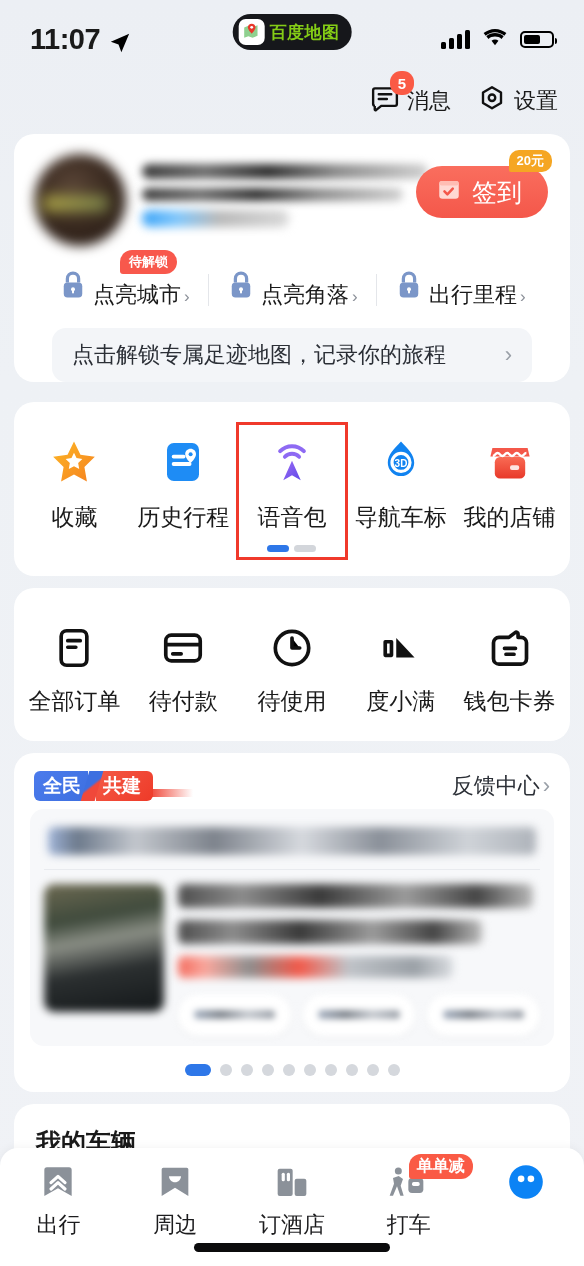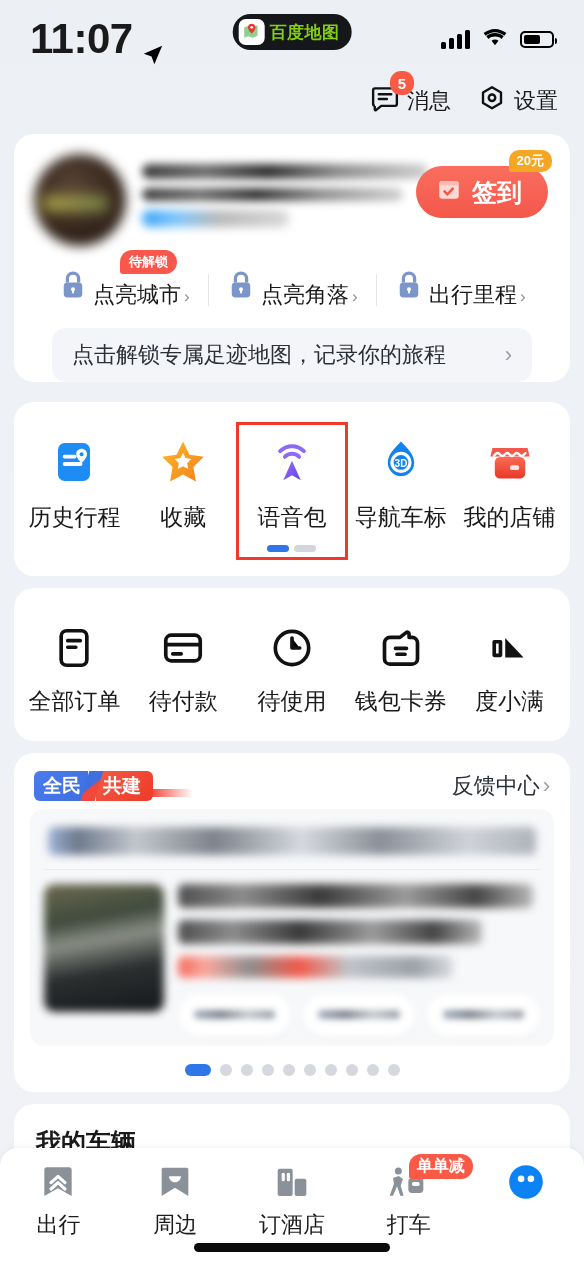--- a/index.html
+++ b/index.html
@@ -10,21 +10,21 @@
     color:#1A1A1A;
     position:relative;
     overflow:hidden;
   }
   .phone { width:584px; height:1266px; position:relative;
     background:linear-gradient(180deg,#ECEFF4 0%,#EEF1F5 30%,#F0F2F6 100%); }
 
   
   .statusbar { height:78px; display:flex; align-items:center; justify-content:space-between;
     padding:0 30px; position:relative; }
-  .sb-time { font-size:42px; font-weight:600; letter-spacing:-0.5px; display:flex; align-items:center; gap:9px; }
+  .sb-time { font-size:29px; font-weight:600; letter-spacing:-0.5px; display:flex; align-items:center; gap:9px; }
   .loc-arrow { display:inline-block; width:22px; height:22px; }
   .sb-pill { position:absolute; left:50%; transform:translateX(-50%); top:14px;
     background:#16171B; border-radius:22px; height:36px; display:flex; align-items:center;
     gap:5px; padding:0 12px 0 6px; }
   .sb-pill .mini-icon { width:26px; height:26px; border-radius:7px; background:#fff;
     display:flex; align-items:center; justify-content:center; }
   .sb-pill .mini-icon svg { display:block; }
   .sb-pill span { color:#84cc16; font-size:17px; font-weight:700; letter-spacing:0.4px; }
   .sb-right { display:flex; align-items:center; gap:12px; }
   .bars { display:flex; align-items:flex-end; gap:3px; height:20px; }
@@ -58,21 +58,21 @@
   .pinfo { flex:1; min-width:0; }
   .blurline { height:15px; border-radius:8px; filter:blur(4.5px); margin-bottom:9px;
     background:linear-gradient(90deg,#3a3a3a 0%,#6e6e6e 22%,#2f2f2f 44%,#8a8a8a 68%,#cfcfcf 100%); }
   .blurline.l1{width:70%;}
   .blurline.l2{width:64%;height:13px;}
   .blurline.sub{width:36%;height:17px;
     background:linear-gradient(90deg,#37a2f7 0%,#7fc6fb 24%,#b8b8b8 52%,#d8d8d8 100%);filter:blur(5px);}
   .signin { position:absolute; right:22px; top:32px; }
   .signin-btn { background:linear-gradient(180deg,#FA6E5E,#F4574A); color:#fff;
     border-radius:26px; height:52px; display:flex; align-items:center; gap:10px;
-    padding:0 26px 0 20px; font-size:25px; font-weight:700; border:none; }
+    padding:0 26px 0 20px; font-size:25px; font-weight:400; border:none; }
   .signin-badge { position:absolute; right:-4px; top:-16px; background:#F5A623; color:#fff;
     font-size:13px; font-weight:700; border-radius:10px 10px 10px 2px; padding:2px 8px; }
 
   .locks { display:flex; padding:22px 6px 18px; position:relative; }
   .lock { flex:1; text-align:center; position:relative; }
   .lock + .lock::before { content:""; position:absolute; left:0; top:6px; width:1px; height:32px; background:#E4E6EA; }
   .lock .lk { width:30px; height:34px; margin:0 auto 10px; position:relative; }
   .lock .lbl { font-size:22px; font-weight:500; color:#1A1A1A; white-space:nowrap; }
   .lock .lbl .chev { font-size:17px; color:#8A8F98; margin-left:3px; }
   .lock-badge { position:absolute; top:-18px; left:50%; margin-left:-4px; background:#F8584C; color:#fff;
@@ -280,43 +280,43 @@
     <div class="unlock-bar">
       <span class="t">点击解锁专属足迹地图，记录你的旅程</span>
       <span class="chev">›</span>
     </div>
   </div>
 
   <div class="card">
     <div class="grid5">
       <div class="gitem">
         <span class="ico">
-          <svg viewBox="0 0 24 24" width="48" height="48">
-            <rect x="4" y="2.5" width="16" height="19" rx="3.4" fill="#1E8CF5"></rect>
-            <path d="M7.3 9.3h5M7.3 13h8" stroke="#fff" stroke-width="1.9" stroke-linecap="round"></path>
-            <path d="M15.8 5.4c1.5 0 2.7 1.2 2.7 2.7 0 2-2.7 4.4-2.7 4.4s-2.7-2.4-2.7-4.4c0-1.5 1.2-2.7 2.7-2.7z" fill="#fff"></path>
-            <circle cx="15.8" cy="8.1" r="1" fill="#1E8CF5"></circle>
-          </svg>
-        </span>
-        <span class="lbl">历史行程</span>
-      </div>
-      <div class="gitem">
-        <span class="ico">
           <svg viewBox="0 0 24 24" width="50" height="50">
             <defs>
                 <linearGradient id="gstar" x1="0" y1="0" x2="1" y2="1">
                   <stop offset="0" stop-color="#FDB726"></stop>
                   <stop offset="1" stop-color="#F5811F"></stop>
                 </linearGradient>
               </defs>
             <path d="M12 2.2l3.1 6.3 6.9 1-5 4.9 1.2 6.9L12 18l-6.2 3.3 1.2-6.9-5-4.9 6.9-1z" fill="url(#gstar)"></path>
             <path d="M12 7.6l1.2 2.5 2.8.4-2 2 .5 2.8-2.5-1.3-2.5 1.3.5-2.8-2-2 2.8-.4z" fill="#fff"></path>
           </svg>
         </span>
         <span class="lbl">收藏</span>
+      </div>
+      <div class="gitem">
+        <span class="ico">
+          <svg viewBox="0 0 24 24" width="48" height="48">
+            <rect x="4" y="2.5" width="16" height="19" rx="3.4" fill="#1E8CF5"></rect>
+            <path d="M7.3 9.3h5M7.3 13h8" stroke="#fff" stroke-width="1.9" stroke-linecap="round"></path>
+            <path d="M15.8 5.4c1.5 0 2.7 1.2 2.7 2.7 0 2-2.7 4.4-2.7 4.4s-2.7-2.4-2.7-4.4c0-1.5 1.2-2.7 2.7-2.7z" fill="#fff"></path>
+            <circle cx="15.8" cy="8.1" r="1" fill="#1E8CF5"></circle>
+          </svg>
+        </span>
+        <span class="lbl">历史行程</span>
       </div>
       <div class="gitem highlight">
         <span class="ico">
           <svg viewBox="0 0 24 24" width="50" height="50">
             <defs>
                 <linearGradient id="gnav" x1="0" y1="0" x2="1" y2="1">
                   <stop offset="0" stop-color="#9B6CF5"></stop>
                   <stop offset="1" stop-color="#6048E8"></stop>
                 </linearGradient>
               </defs>
@@ -386,34 +386,34 @@
           <svg viewBox="0 0 24 24" width="44" height="44">
             <circle cx="12" cy="12" r="9.1" fill="none" stroke="#111" stroke-width="2"></circle>
             <path d="M12 6.6V12h4.2" stroke="#111" stroke-width="2" stroke-linecap="round" stroke-linejoin="round"></path>
           </svg>
         </span>
         <span class="lbl">待使用</span>
       </div>
       <div class="gitem">
         <span class="ico">
           <svg viewBox="0 0 24 24" width="44" height="44">
+            <path d="M3.4 8.6h3.4v7.4H3.4z" fill="none" stroke="#111" stroke-width="2" stroke-linejoin="round"></path>
+            <path d="M9.4 16V6.6l10 10.6H9.4z" fill="#111"></path>
+          </svg>
+        </span>
+        <span class="lbl">度小满</span>
+      </div>
+      <div class="gitem">
+        <span class="ico">
+          <svg viewBox="0 0 24 24" width="44" height="44">
             <path d="M3 9.2a3 3 0 013-3h5.4l3.4-2.6a1 1 0 011.6.8v1.8H18a3 3 0 013 3v8.6a3 3 0 01-3 3H6a3 3 0 01-3-3z" fill="none" stroke="#111" stroke-width="2" stroke-linejoin="round"></path>
             <path d="M9 12.2h6M9.8 15.4h4.4" stroke="#111" stroke-width="2" stroke-linecap="round"></path>
           </svg>
         </span>
         <span class="lbl">钱包卡券</span>
-      </div>
-      <div class="gitem">
-        <span class="ico">
-          <svg viewBox="0 0 24 24" width="44" height="44">
-            <path d="M3.4 8.6h3.4v7.4H3.4z" fill="none" stroke="#111" stroke-width="2" stroke-linejoin="round"></path>
-            <path d="M9.4 16V6.6l10 10.6H9.4z" fill="#111"></path>
-          </svg>
-        </span>
-        <span class="lbl">度小满</span>
       </div>
     </div>
   </div>
 
   <div class="card">
     <div class="fb-head">
       <span style="display:flex;align-items:center;">
         <span class="tag">
           <span class="a">全民</span>
           <span class="slash"></span>

